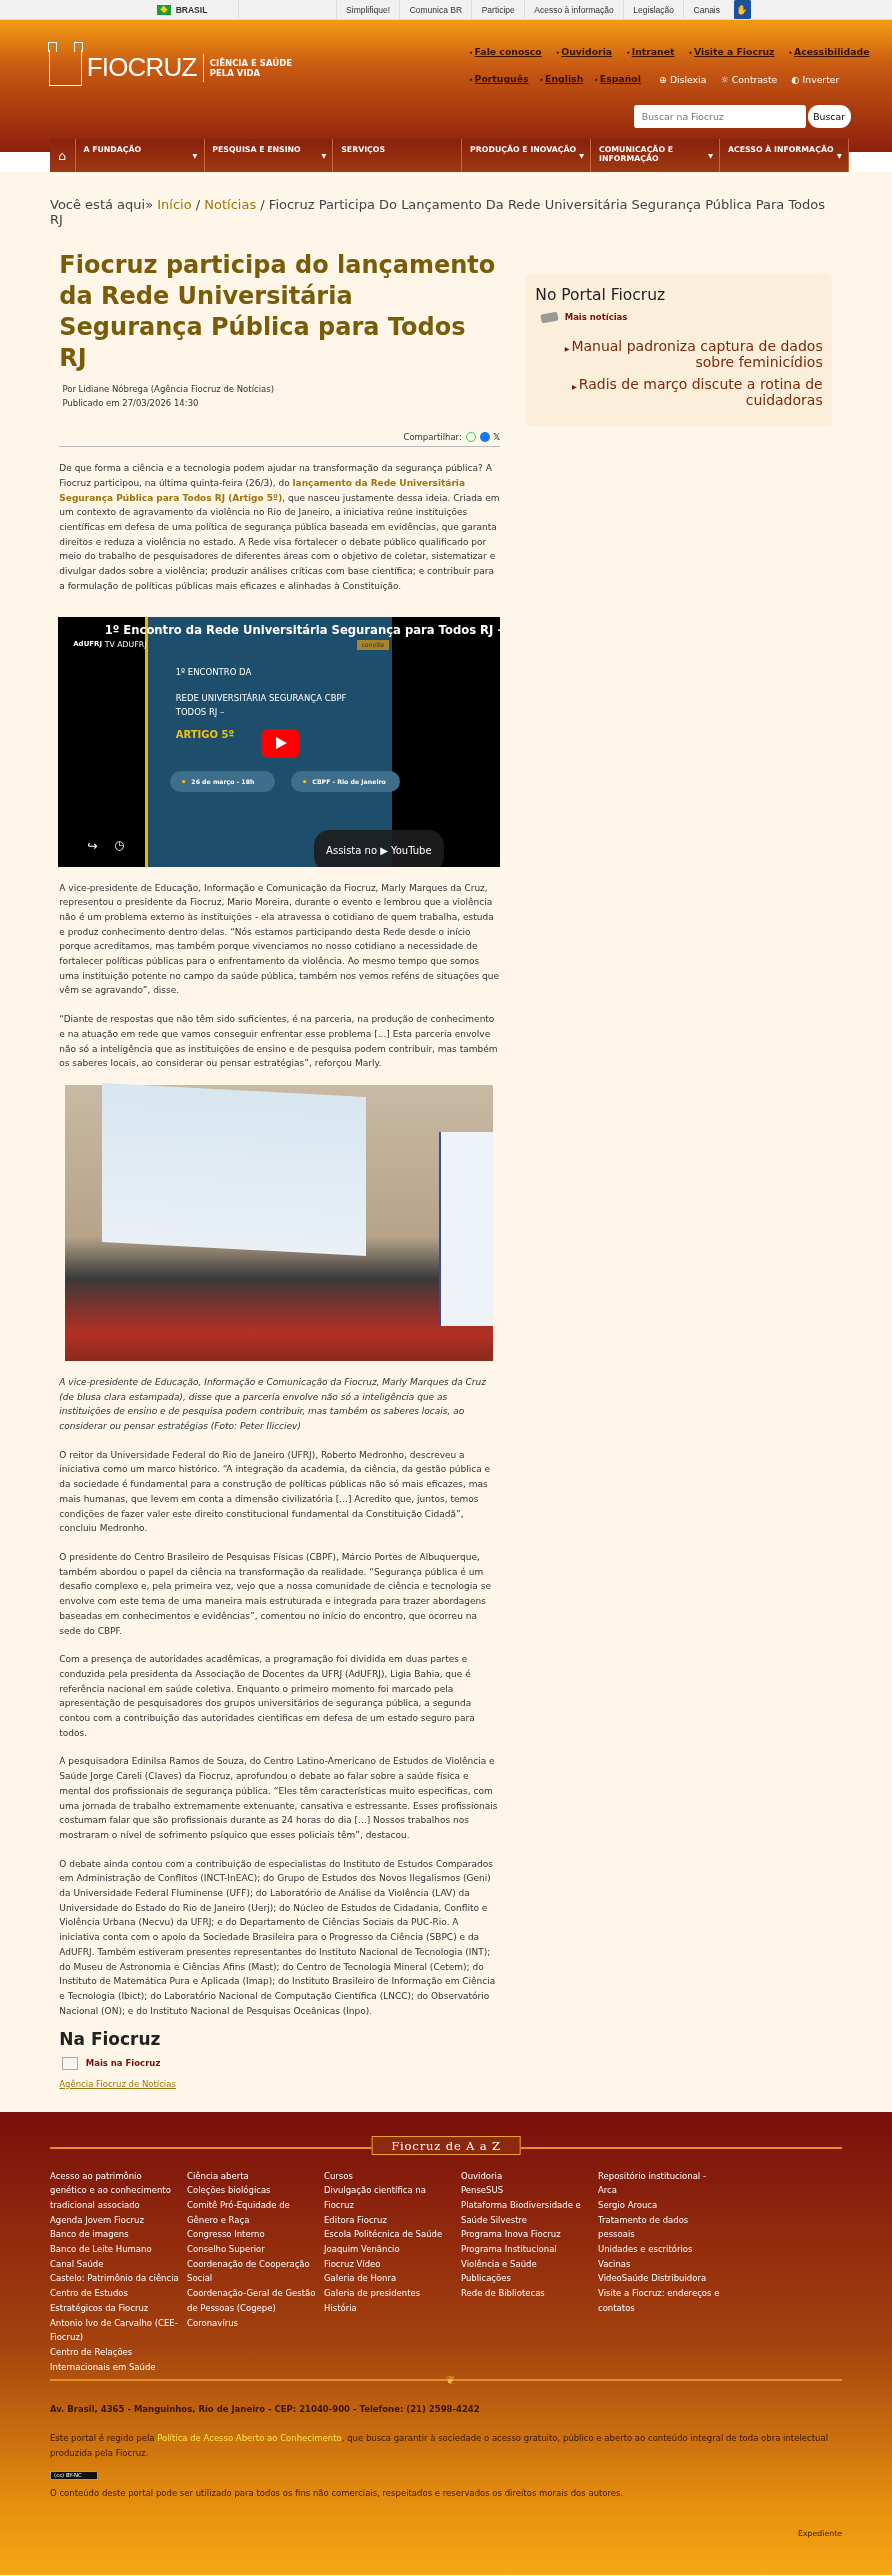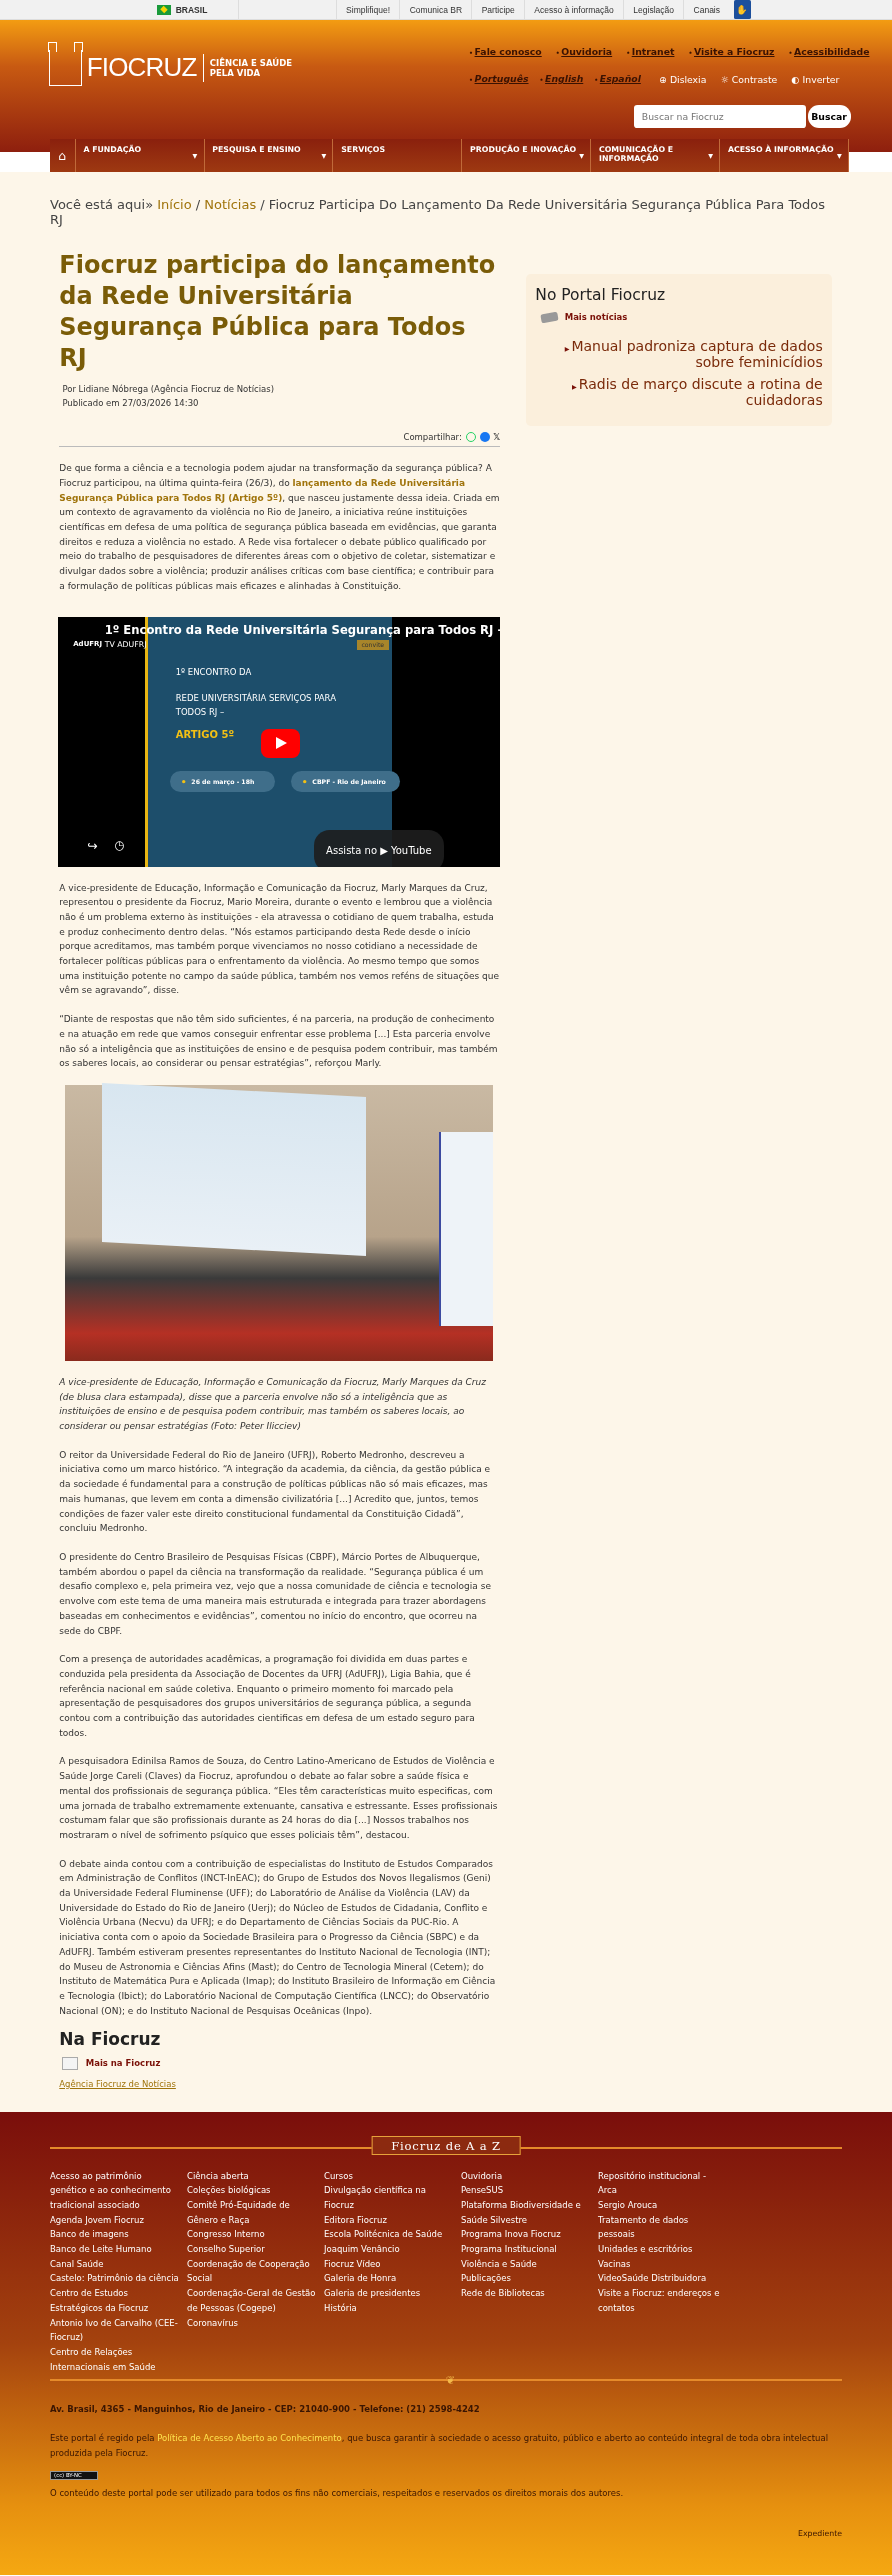--- a/index.html
+++ b/index.html
@@ -20,26 +20,26 @@
   .logo { position: absolute; left: 49px; top: 29.5px; display: flex; align-items: center; color: #fff; }
   .logo .castle { width: 33px; height: 36px; border: 1.6px solid #fff; border-top: none; position: relative; }
   .logo .castle::before, .logo .castle::after { content: ""; position: absolute; top: -7.8px; width: 6.2px; height: 9.3px; border: 1.6px solid #fff; border-bottom: none; }
   .logo .castle::before { left: -1.6px; } .logo .castle::after { right: -1.6px; }
   .logo .name { font-family: "Liberation Sans", sans-serif; font-size: 26px; margin-left: 4.7px; letter-spacing: -0.8px; }
   .logo .sep { width: 0.8px; height: 28px; background: #fff; margin: 0 6.2px; }
   .logo .tag { font-size: 8.5px; line-height: 10px; text-transform: uppercase; font-weight: bold; }
   .toplinks { position: absolute; left: 469px; top: 26px; display: flex; gap: 14px; font-size: 9.3px; }
   .toplinks a, .langlinks a { color: #3a1202; text-decoration: underline; font-weight: bold; }
   .toplinks a::before, .langlinks a::before { content: "• "; font-size: 6.2px; color: #3a1202; text-decoration: none; display: inline-block; margin-right: 1.6px; }
-  .langlinks { position: absolute; left: 469px; top: 53px; display: flex; gap: 11px; font-size: 9.3px; font-style: italic; }
+  .langlinks { position: absolute; left: 469px; top: 53px; display: flex; gap: 11px; font-size: 9.3px; }
   .a11y { position: absolute; left: 659px; top: 54px; display: flex; gap: 14px; font-size: 9.3px; color: #fff; }
   .a11y span { display: flex; align-items: center; gap: 3.1px; }
   .search { position: absolute; left: 634px; top: 85px; display: flex; gap: 1.6px; }
   .search input { width: 172px; height: 23px; border: none; border-radius: 3.1px; padding: 0 7.8px; font-size: 9.3px; font-family: "DejaVu Sans", sans-serif; }
-  .search button { height: 23px; width: 43px; border: none; border-radius: 11px; background: #fff; font-weight: bold; font-size: 9.3px; font-family: "DejaVu Sans", sans-serif; }
+  .search button { height: 23px; width: 43px; border: none; border-radius: 11px; background: #fff; font-weight: normal; font-size: 9.3px; font-family: "DejaVu Sans", sans-serif; }
   .nav { position: absolute; left: 50px; top: 119px; width: 799px; height: 33px; display: flex; background: linear-gradient(#8a200d, #9e3911); }
   .nav .home { width: 25.6px; border-right: 0.8px solid #c06a3a; color: #fff; display:flex; align-items:center; justify-content:center; font-size: 12.4px; }
   .nav .item { flex: 1; border-right: 0.8px solid #c06a3a; color: #fff; font-size: 7.8px; font-weight: bold; padding: 6.2px 7.8px; position: relative; text-transform: uppercase; line-height: 9.3px; }
   .nav .item .arr { position: absolute; right: 6.2px; top: 11.6px; font-size: 6.2px; }
 
   
   .main { background: linear-gradient(90deg, #fff 0%, #fdf5e6 100%); background: #fdf6e9; padding: 0 50px 23px; margin-top: 20px; }
   .crumb { padding-top: 25px; font-size: 13px; color: #444; }
   .crumb a { color: #a0740c; }
   .two { display: flex; }
@@ -198,21 +198,21 @@
         <span>De que forma a ciência e a tecnologia podem ajudar na transformação da segurança pública? A Fiocruz participou, na última quinta-feira (26/3), do </span><a>lançamento da Rede Universitária Segurança Pública para Todos RJ (Artigo 5º)</a><span>, que nasceu justamente dessa ideia. Criada em um contexto de agravamento da violência no Rio de Janeiro, a iniciativa reúne instituições científicas em defesa de uma política de segurança pública baseada em evidências, que garanta direitos e reduza a violência no estado. A Rede visa fortalecer o debate público qualificado por meio do trabalho de pesquisadores de diferentes áreas com o objetivo de coletar, sistematizar e divulgar dados sobre a violência; produzir análises críticas com base científica; e contribuir para a formulação de políticas públicas mais eficazes e alinhadas à Constituição.</span>
       </p>
 
       <div class="video">
         <div class="panel"></div>
         <span class="chl">AdUFRJ</span>
         <div class="vtitle">1º Encontro da Rede Universitária Segurança para Todos RJ – Art.</div>
         <div class="chan">TV ADUFRJ</div>
         <div class="convite">convite</div>
         <div class="t1">1º ENCONTRO DA</div>
-        <div class="t2">REDE UNIVERSITÁRIA SERVIÇOS PARA TODOS RJ –</div>
+        <div class="t2">REDE UNIVERSITÁRIA SEGURANÇA CBPF TODOS RJ –</div>
         <div class="t3">ARTIGO 5º</div>
         <div class="play"></div>
         <div class="pill" style="left:112px;width:105px;">26 de março - 18h</div>
         <div class="pill" style="left:233px;width:109px;">CBPF - Rio de Janeiro</div>
         <div class="share-v">↪</div>
         <div class="clock">◷</div>
         <div class="yt">
           <span>Assista no</span>
           <span>▶</span>
           <span>YouTube</span>

